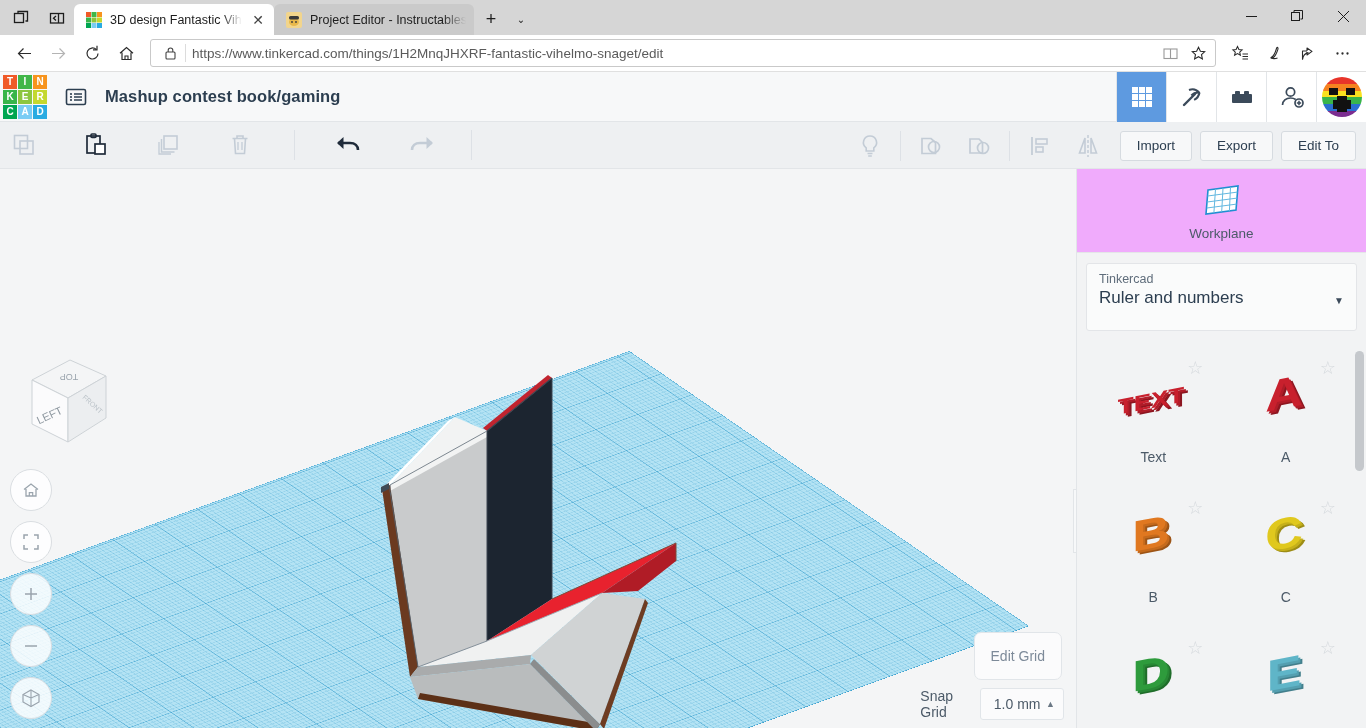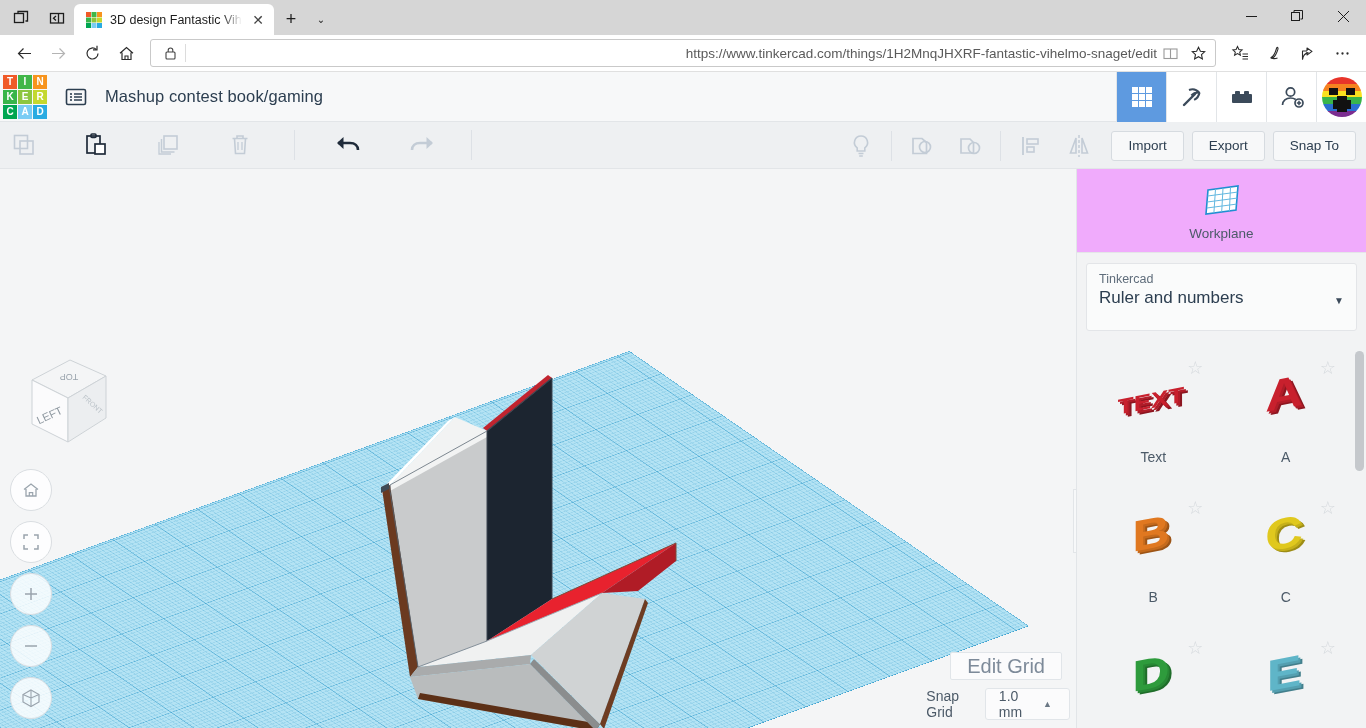--- a/index.html
+++ b/index.html
@@ -43,21 +43,20 @@
   .tab-close { width: 16px; height:16px; flex:0 0 16px; display:flex; align-items:center; justify-content:center; font-size:14px; color:#444; }
   .tab-new { width: 34px; height: 31px; display:flex; align-items:center; justify-content:center; font-size:18px; color:#1d1d1d; }
   .tab-menu { width: 26px; height: 31px; display:flex; align-items:center; justify-content:center; font-size:10px; color:#1d1d1d; }
   .wincontrols { position: absolute; right: 0; top: 0; height: 35px; display: flex; }
   .wc { width: 46px; height: 32px; display:flex; align-items:center; justify-content:center; color:#1d1d1d; }
 
   .navbar {
     height: 37px; background: #ffffff;
     display: flex; align-items: center; padding: 0 8px; gap: 2px;
     border-bottom: 1px solid #e0e0e0;
-    text-align: right;
   }
   .navbtn { width: 32px; height: 30px; display:flex; align-items:center; justify-content:center; color:#2b2b2b; }
   .navbtn.disabled { color: #b4b4b4; }
   .omnibox {
     flex: 1 1 auto; height: 28px; margin: 0 6px;
     background: #ffffff; border: 1px solid #c9c9c9; border-radius: 3px;
     display: flex; align-items: center; padding: 0 4px; gap: 0;
   }
   .lock-wrap { width: 30px; display:flex; align-items:center; justify-content:center; }
   .omni-sep { width:1px; height:18px; background:#dcdcdc; margin:0 6px 0 0; }
@@ -69,21 +68,21 @@
   
   .app { position: relative; width: 1366px; height: 656px; background:#fff; }
 
   .app-header {
     height: 50px; background: #f7f8f9; border-bottom: 1px solid #e2e5e8;
     display: flex; align-items: center; position: relative;
   }
   .logo { width: 44px; height: 44px; display:grid; grid-template-columns: repeat(3,14px); grid-template-rows: repeat(3,14px); gap:1px; margin-left: 3px; }
   .logo-cell { width:14px; height:14px; display:flex; align-items:center; justify-content:center; color:#fff; font-size:10px; font-weight:bold; font-family:"Liberation Sans",sans-serif; }
   .hdr-menu-btn { width: 30px; height: 30px; margin-left: 14px; display:flex; align-items:center; justify-content:center; }
-  .proj-title { margin-left: 14px; font-size: 16.5px; font-weight: normal; color: #2c3e50; letter-spacing: .1px; }
+  .proj-title { margin-left: 14px; font-size: 16.5px; font-weight: bold; color: #2c3e50; letter-spacing: .1px; }
   .hdr-right { position: absolute; right: 0; top: 0; height: 50px; display: flex; align-items: stretch; }
   .hdr-icon {
     width: 50px; display:flex; align-items:center; justify-content:center;
     border-left: 1px solid #e2e5e8; background:#fff; color:#3b4a5a;
   }
   .hdr-icon.active { background:#5e9ae0; color:#fff; }
   .avatar-btn { width:50px; display:flex; align-items:center; justify-content:center; background:#fff; border-left:1px solid #e2e5e8; }
 
   .toolbar {
     height: 47px; background: #eef0f2; border-bottom: 1px solid #e2e5e8;
@@ -121,31 +120,31 @@
   .vcube { position:absolute; left: 14px; top: 185px; width: 96px; height: 100px; }
   .navcol { position:absolute; left: 10px; top: 300px; display:flex; flex-direction:column; gap: 10px; }
   .navcircle {
     width: 42px; height: 42px; border-radius: 50%;
     border: 1px solid #d9dde1; background: rgba(255,255,255,.82);
     display:flex; align-items:center; justify-content:center; color:#9aa4ad;
   }
 
   .grid-controls { position: absolute; right: 0; bottom: 0; padding: 8px 0 12px 0; }
   .edit-grid-btn {
-    height: 28px; padding: 0 16px; border: 1px solid #e1e5e9; border-radius: 2px;
-    background: #fbfbfc; color: #7d8a99; font-size: 20px;
+    height: 48px; padding: 0 16px; border: 1px solid #e1e5e9; border-radius: 7px;
+    background: #fbfbfc; color: #7d8a99; font-size: 14px;
     display: flex; align-items:center; justify-content:center;
     position: absolute; right: 14px; bottom: 48px; white-space: nowrap;
   }
-  .snap-row { position:absolute; right: 6px; bottom: 8px; display:flex; gap: 10px; }
+  .snap-row { position:absolute; right: 12px; bottom: 8px; display:flex; gap: 10px; }
   .snap-label { font-size: 14px; color: #4c5a68; }
   .snap-select {
     height: 32px; width: 101px; border: 1px solid #e1e5e9; border-radius: 3px;
     background: #fbfbfc; color: #4c5a68; font-size: 14px;
-    display:flex; align-items:center; justify-content:space-between; padding: 0 17px 0 13px;
+    display:flex; align-items:center; justify-content:space-between; padding: 0 8px 0 13px;
   }
 
   
   .rpanel {
     position: absolute; right: 0; top: 97px; width: 290px; height: 559px;
     background: #f2f3f4; border-left: 1px solid #e2e5e8;
   }
   .rp-tools { height: 84px; background:#f0abfc; display:flex; border-bottom:1px solid #e4e6e8; }
   .rp-tool { flex:1; display:flex; flex-direction:column; align-items:center; justify-content:center; gap:6px; }
   .rp-tool-label { font-size: 13.5px; color: #4c5a68; }
@@ -207,20 +206,32 @@
             <rect x="0" y="5.5" width="5" height="5" fill="#39b54a"></rect>
               <rect x="5.5" y="5.5" width="5" height="5" fill="#8dc63f"></rect>
               <rect x="11" y="5.5" width="5" height="5" fill="#c4d82e"></rect>
             <rect x="0" y="11" width="5" height="5" fill="#00a651"></rect>
               <rect x="5.5" y="11" width="5" height="5" fill="#7accf4"></rect>
               <rect x="11" y="11" width="5" height="5" fill="#29abe2"></rect>
           </svg>
         </span>
         <span class="tab-title">3D design Fantastic Vihelmo Snaget</span>
         <span class="tab-close">✕</span>
+      </div>
+      <div class="tab inactive">
+        <span class="tab-favicon">
+          <svg width="16" height="16" viewBox="0 0 16 16">
+              <rect width="16" height="16" rx="2" fill="#f2d58c"></rect>
+              <ellipse cx="8" cy="10" rx="5" ry="4" fill="#e8b84b"></ellipse>
+              <rect x="3" y="4" width="10" height="3.5" rx="1.6" fill="#3a3a3a"></rect>
+              <circle cx="6" cy="10" r=".9" fill="#3a3a3a"></circle>
+              <circle cx="10" cy="10" r=".9" fill="#3a3a3a"></circle>
+            </svg>
+        </span>
+        <span class="tab-title">Project Editor - Instructables</span>
       </div>
       <div class="tab-new">+</div>
       <div class="tab-menu">⌄</div>
     </div>
 
     <div class="wincontrols">
       <div class="wc">
         <svg width="11" height="11" viewBox="0 0 11 11">
             <path d="M0 5.5h11" stroke="#1d1d1d" stroke-width="1"></path>
           </svg>
@@ -476,21 +487,21 @@
         </div>
         <div class="tool dis">
           <svg width="28" height="28" viewBox="0 0 28 28">
               <path d="M14 3v22" stroke="currentColor" stroke-width="1.5" stroke-dasharray="3 2"></path>
               <path d="M11 6L5.5 21H11z" fill="none" stroke="currentColor" stroke-width="1.6"></path>
               <path d="M17 6l5.5 15H17z" fill="none" stroke="currentColor" stroke-width="1.6"></path>
             </svg>
         </div>
         <div class="btn">Import</div>
         <div class="btn">Export</div>
-        <div class="btn">Snap To</div>
+        <div class="btn">Edit To</div>
       </div>
     </div>
 
     <div class="viewport">
       <div class="grid-plane"></div>
 
       <svg class="book" viewBox="0 0 1076 559">
 
         <polygon points="487,262 552,209 552,430 487,472" fill="#1c2530"></polygon>
         <polygon points="487,262 552,209 548,206 483,259" fill="#c1242f"></polygon>

